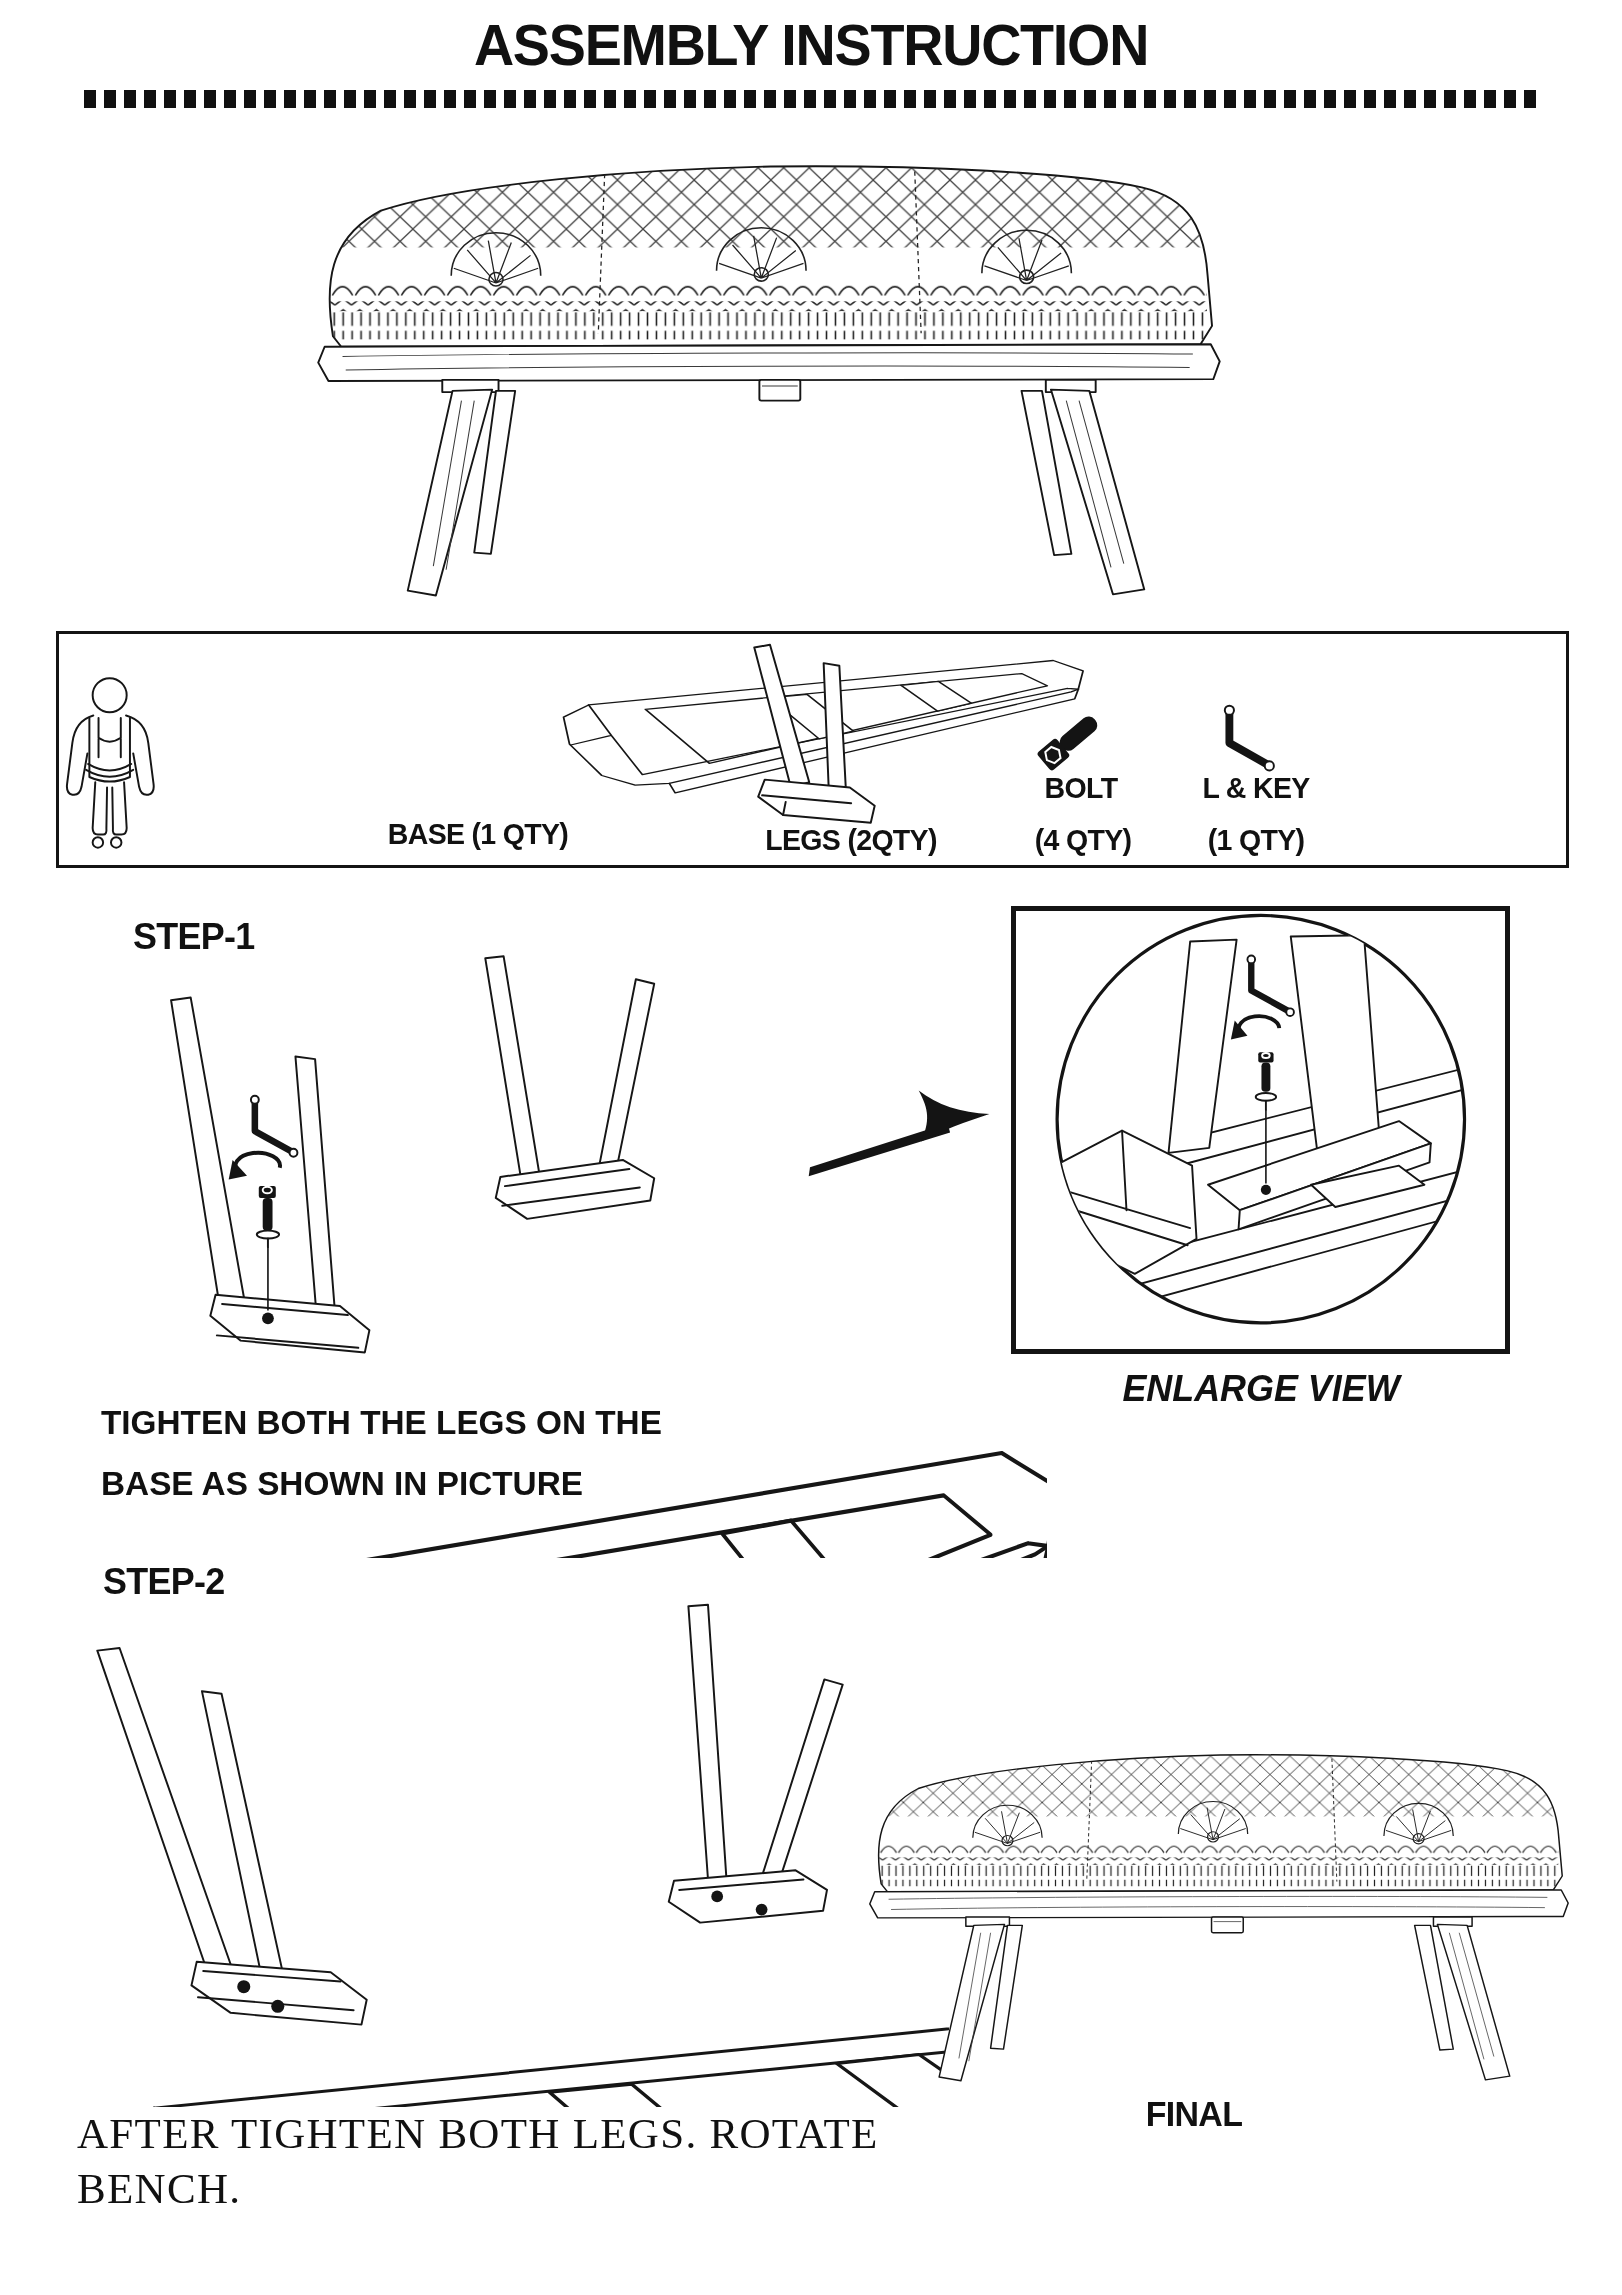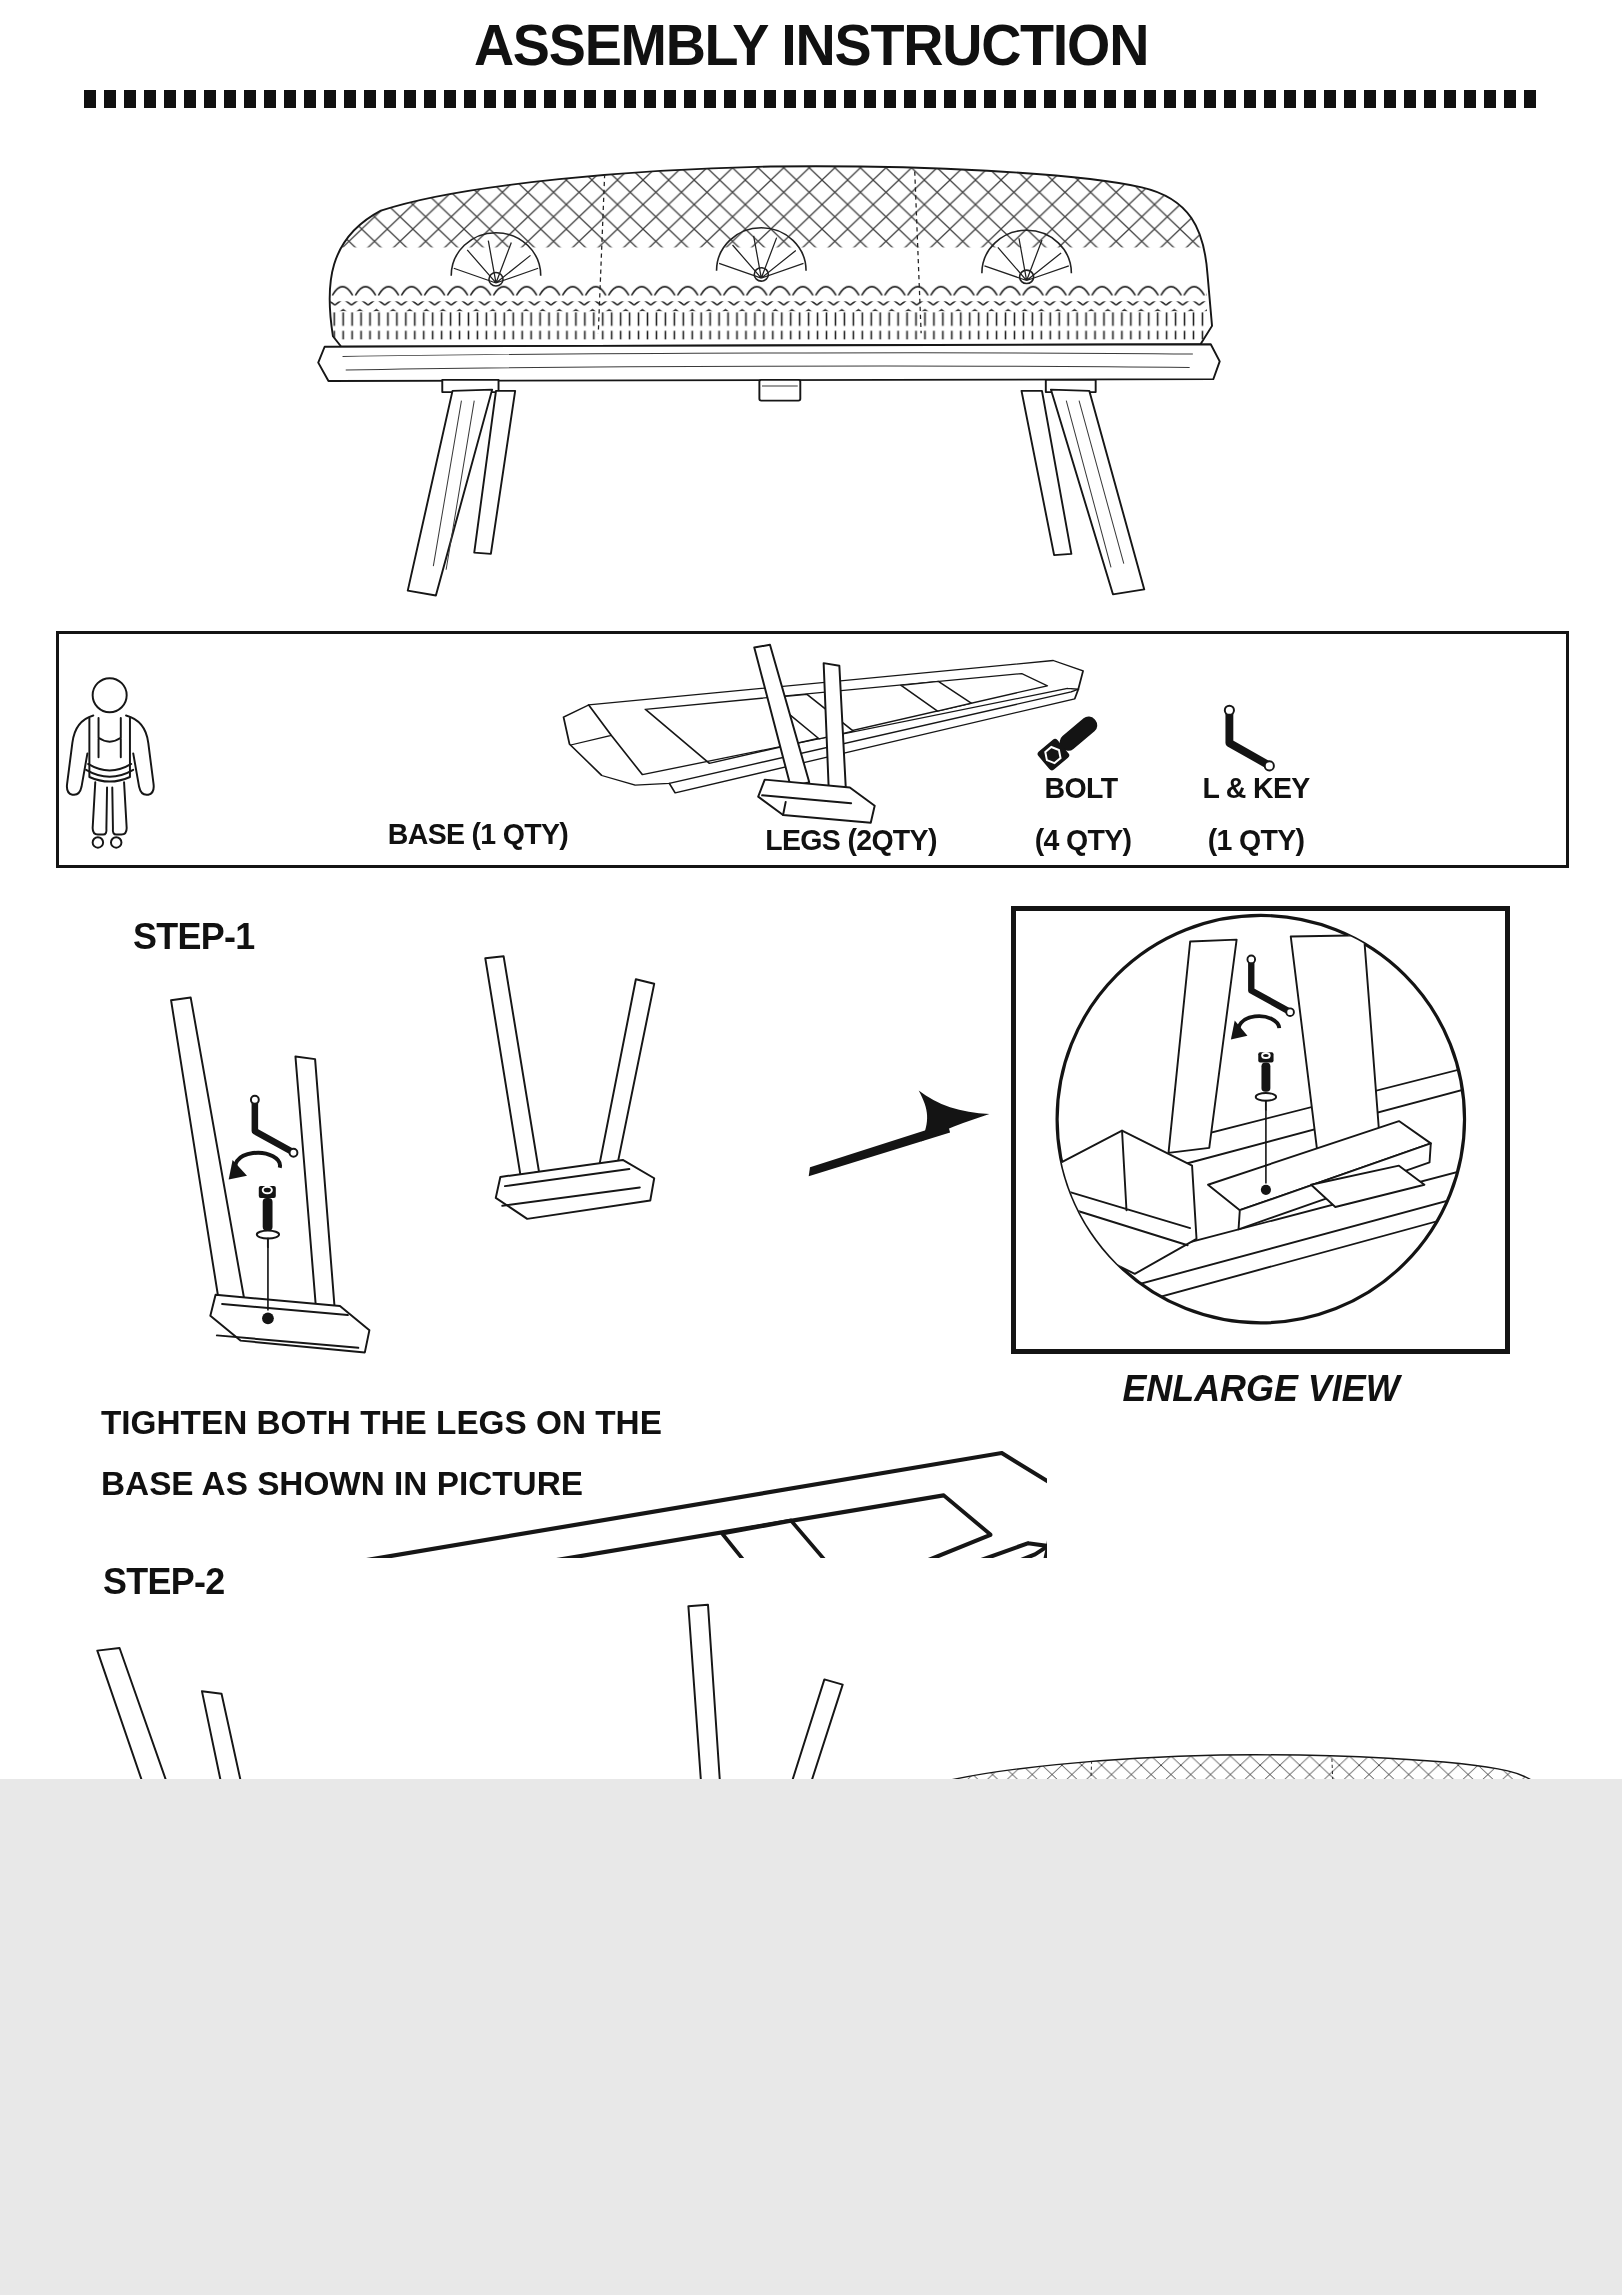--- a/index.html
+++ b/index.html
@@ -1,18 +1,18 @@
 <!DOCTYPE html>
 <html style="font-size:10.5px"><head>
 <meta charset="utf-8">
 <style>
   html,body{margin:0;padding:0;background:#e8e8e8;}
   .page{
     position:relative;
-    width:1623px;height:1779px;
+    width:1623px;height:2295px;
     background:#ffffff;
     font-family:"Liberation Sans", sans-serif;
     color:#111;
     overflow:hidden;
   }
   .abs{position:absolute;}
   .title{
     font-weight:bold;
     font-size:58px;
     letter-spacing:-1.3px;
@@ -280,15 +280,19 @@
     <path class="ln" d="M1038,2888 L1228,2872"></path>
     <circle class="ink" cx="1096" cy="2898" r="9"></circle>
     <circle class="ink" cx="1164" cy="2918" r="9"></circle>
   </svg>
 
   <svg class="abs" viewBox="0 0 1500 780" preserveAspectRatio="none" style="left:844px;top:1728px;width:743px;height:363px;">
     <use href="#bench"></use>
   </svg>
   <div class="abs final-label" style="left:1194px;top:2094px;">FINAL</div>
 
+  <div class="abs serif-note" style="left:77px;top:2106px;">
+    <div>AFTER TIGHTEN BOTH LEGS. ROTATE</div>
+    <div>BENCH.</div>
+  </div>
 
 </div>
 
 
 </body></html>

